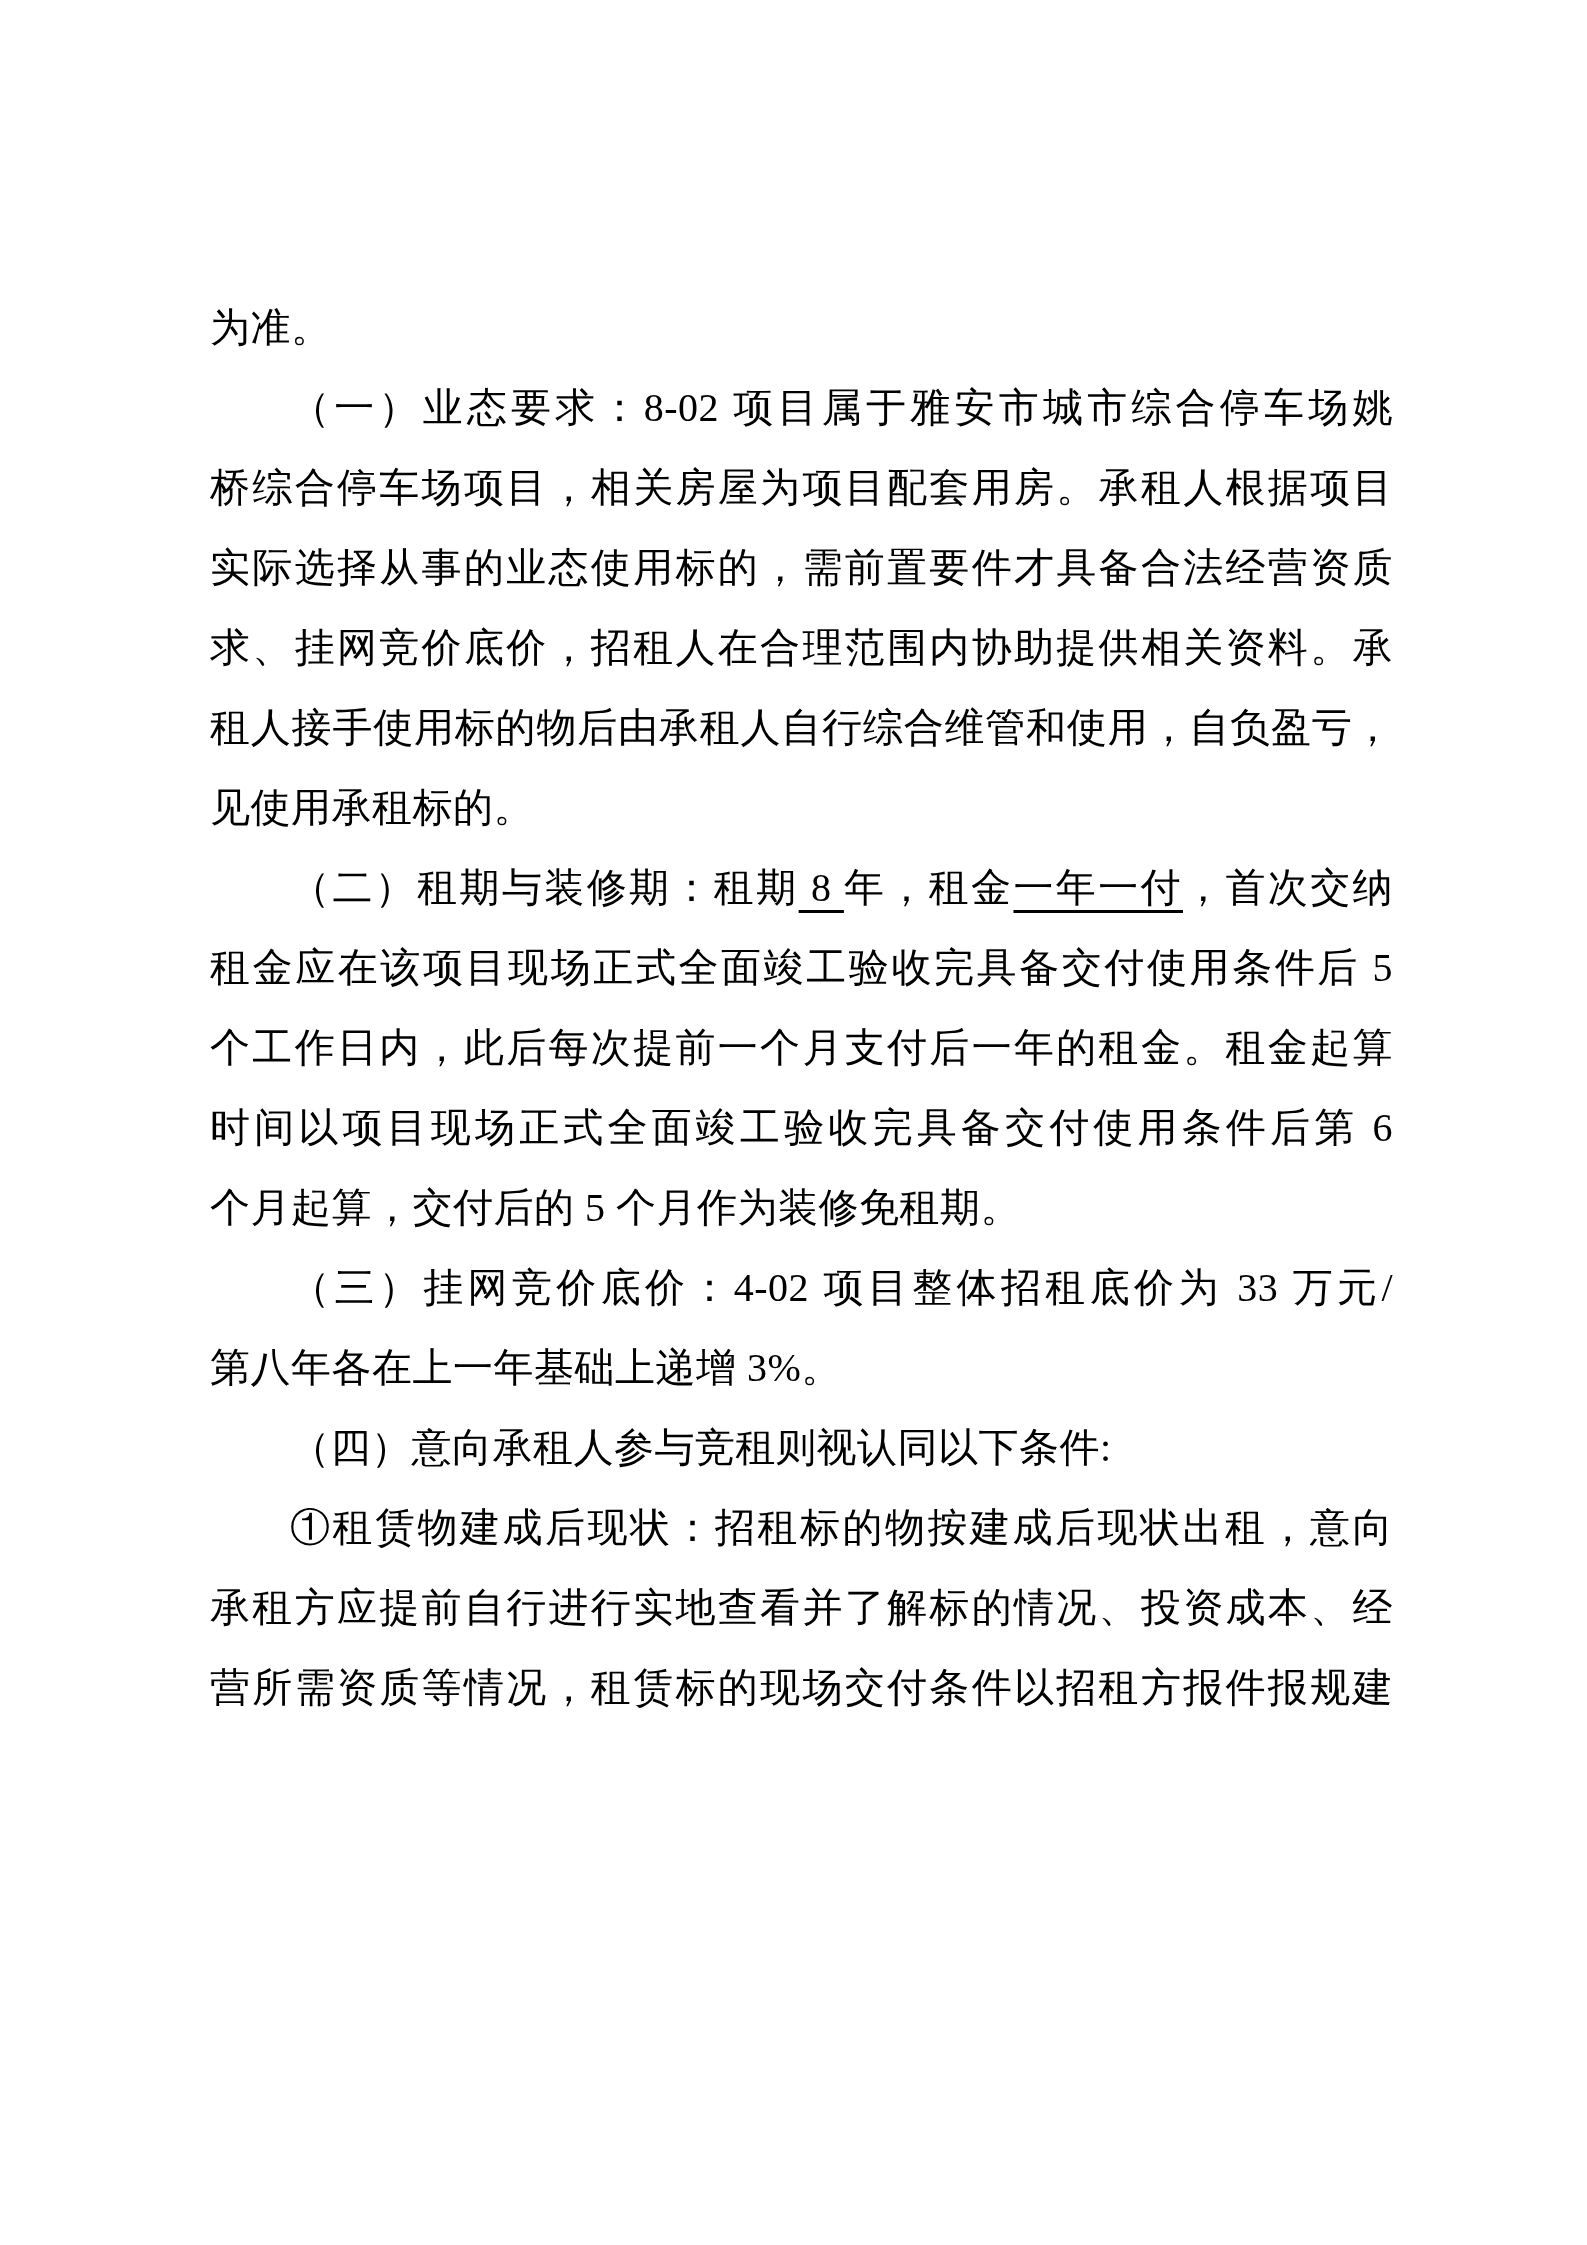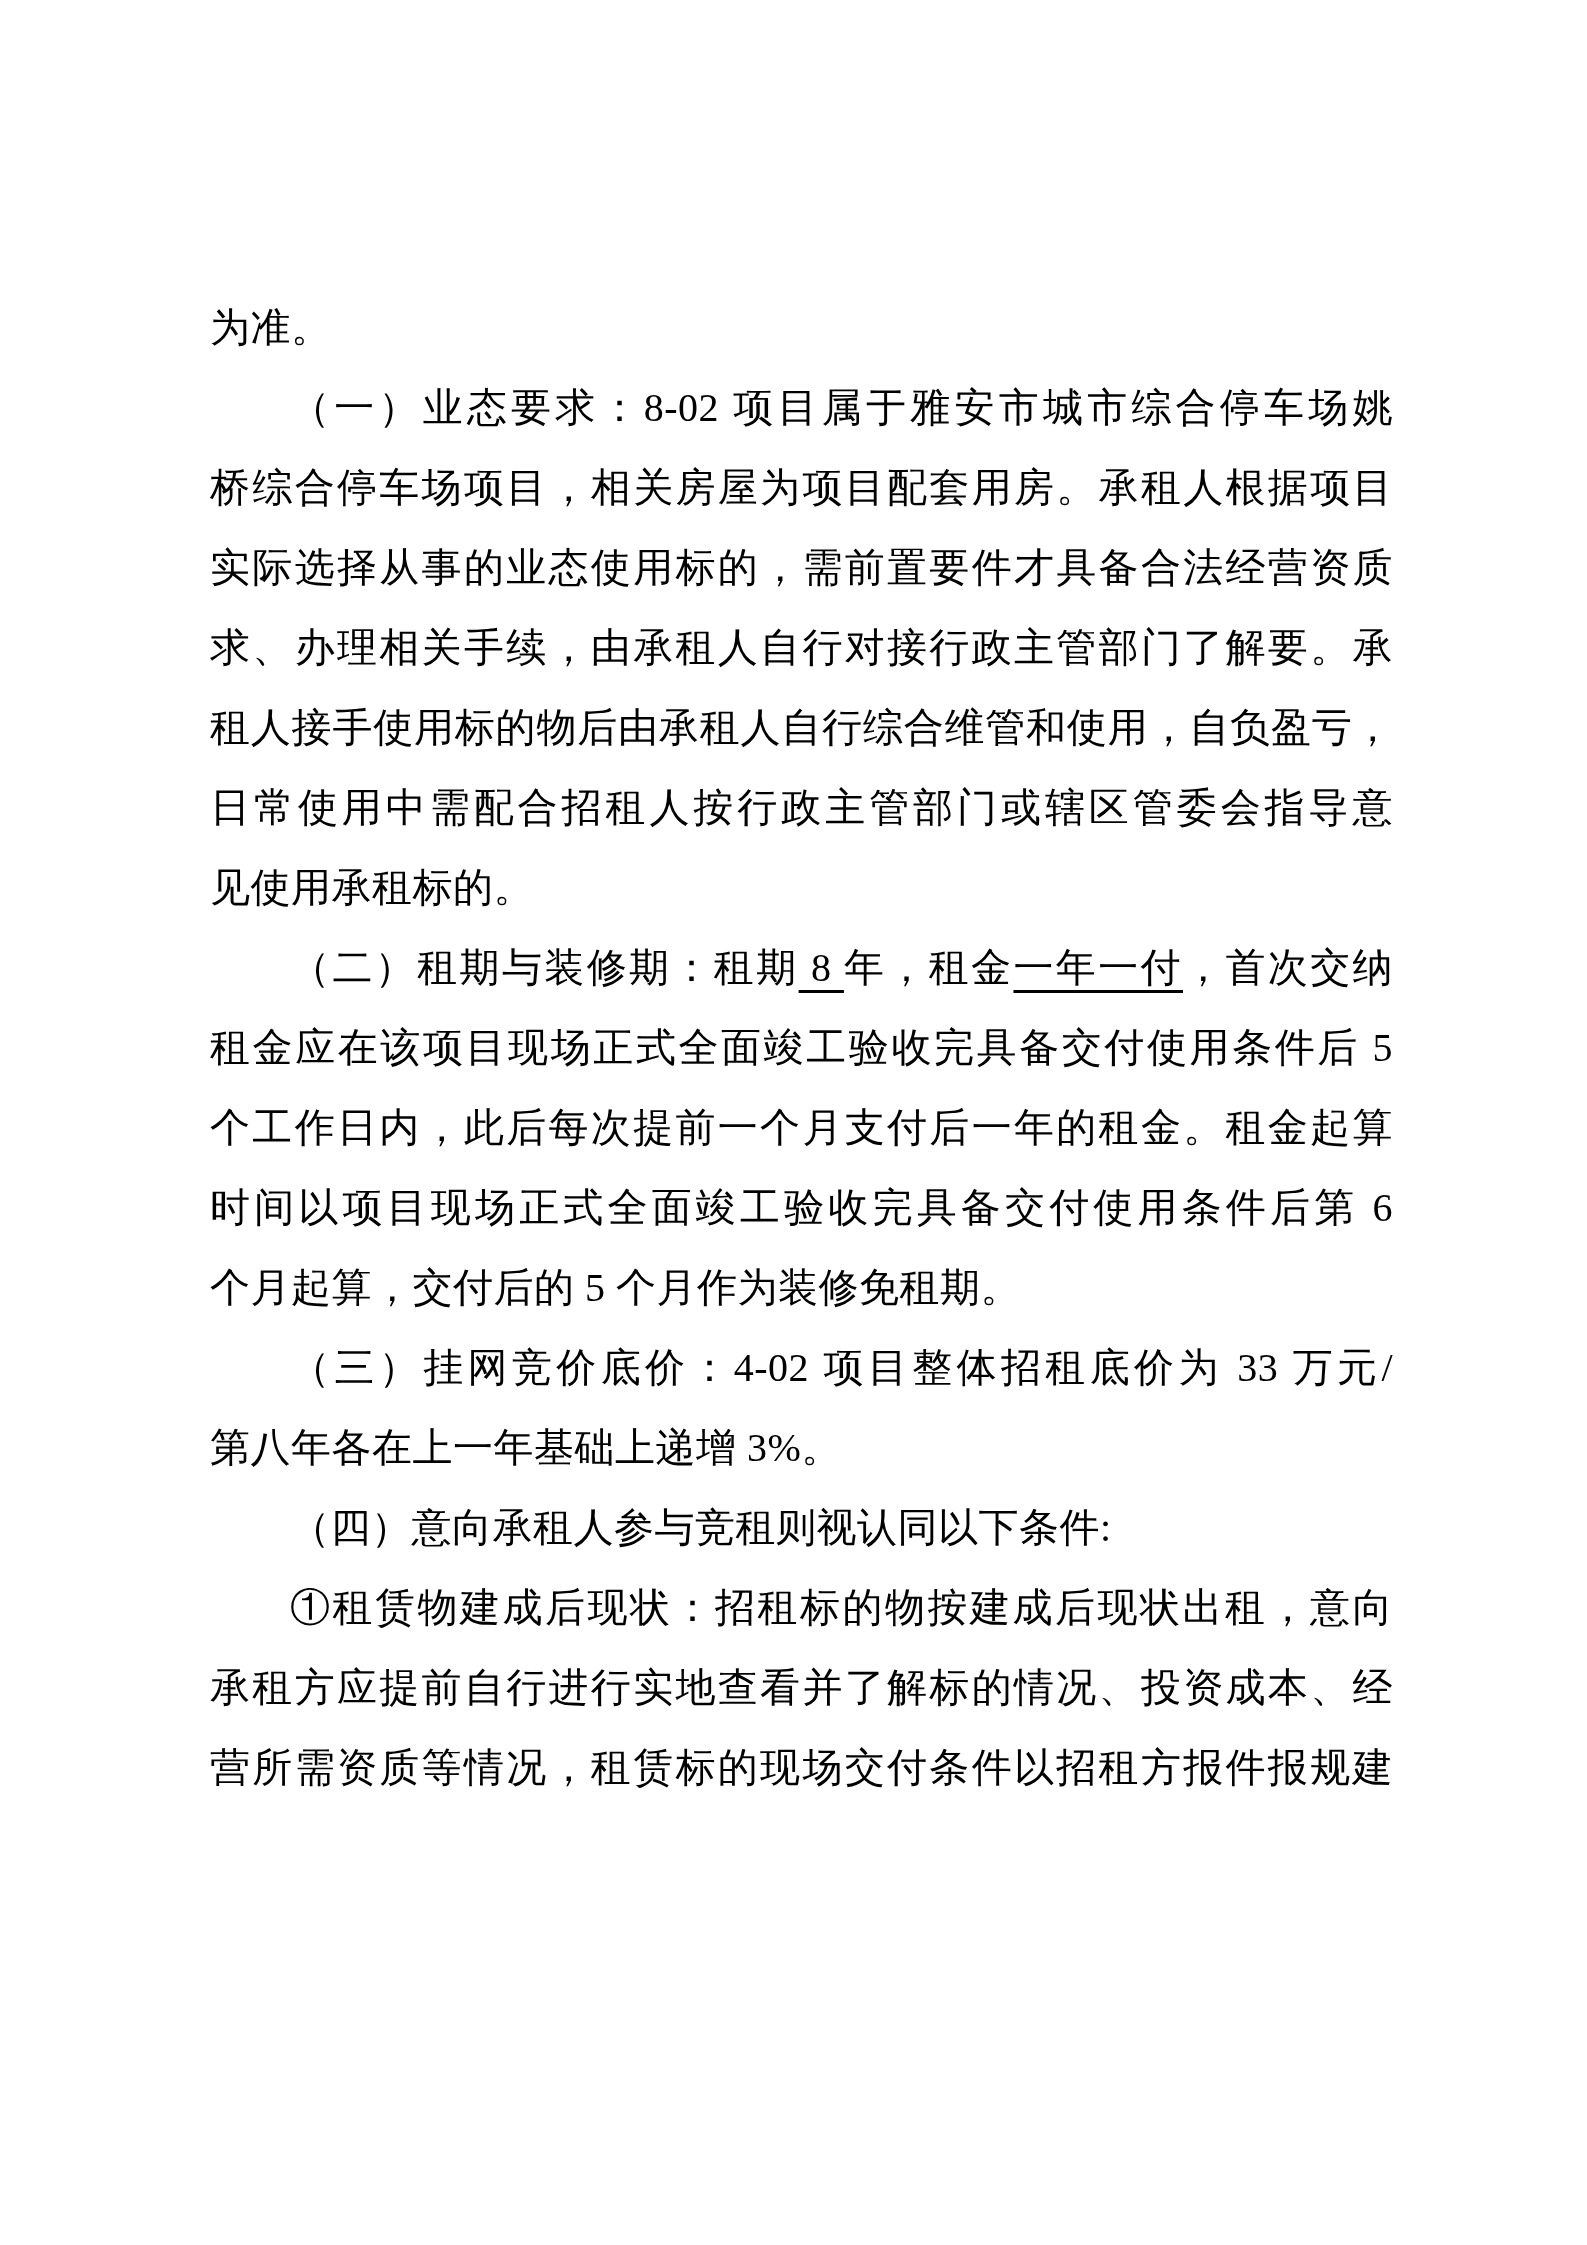--- a/index.html
+++ b/index.html
@@ -45,23 +45,22 @@
 </style>
 </head>
 <body>
 
 <div class="page">
   <div class="doc-body">
       <div class="line"><span class="">为准。</span></div>
       <div class="line indent justify"><span class="">（一）业态要求：8-02 项目属于雅安市城市综合停车场姚</span></div>
       <div class="line justify"><span class="">桥综合停车场项目，相关房屋为项目配套用房。承租人根据项目</span></div>
       <div class="line justify"><span class="">实际选择从事的业态使用标的，需前置要件才具备合法经营资质</span></div>
-      <div class="line justify"><span class="">求、办理相关手续，由承租人自行对接行政主管部门了解要。承</span></div>
+      <div class="line justify"><span class="">求、挂网竞价底价，招租人在合理范围内协助提供相关资料。承</span></div>
       <div class="line justify"><span class="">租人接手使用标的物后由承租人自行综合维管和使用，自负盈亏，</span></div>
-      <div class="line justify"><span class="">日常使用中需配合招租人按行政主管部门或辖区管委会指导意</span></div>
       <div class="line"><span class="">见使用承租标的。</span></div>
       <div class="line indent justify"><span class="">（二）租期与装修期：租期</span><span class="u"> 8 </span><span class="">年，租金</span><span class="u">一年一付</span><span class="">，首次交纳</span></div>
       <div class="line justify"><span class="">租金应在该项目现场正式全面竣工验收完具备交付使用条件后 5</span></div>
       <div class="line justify"><span class="">个工作日内，此后每次提前一个月支付后一年的租金。租金起算</span></div>
       <div class="line justify"><span class="">时间以项目现场正式全面竣工验收完具备交付使用条件后第 6</span></div>
       <div class="line"><span class="">个月起算，交付后的 5 个月作为装修免租期。</span></div>
       <div class="line indent justify"><span class="">（三）挂网竞价底价：4-02 项目整体招租底价为 33 万元/</span></div>
       <div class="line"><span class="">第八年各在上一年基础上递增 3%。</span></div>
       <div class="line indent"><span class="">（四）意向承租人参与竞租则视认同以下条件:</span></div>
       <div class="line indent justify"><span class="">①租赁物建成后现状：招租标的物按建成后现状出租，意向</span></div>

